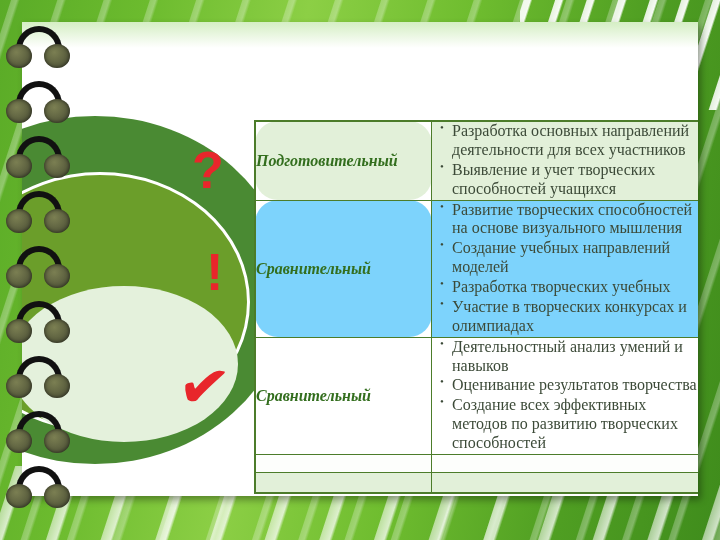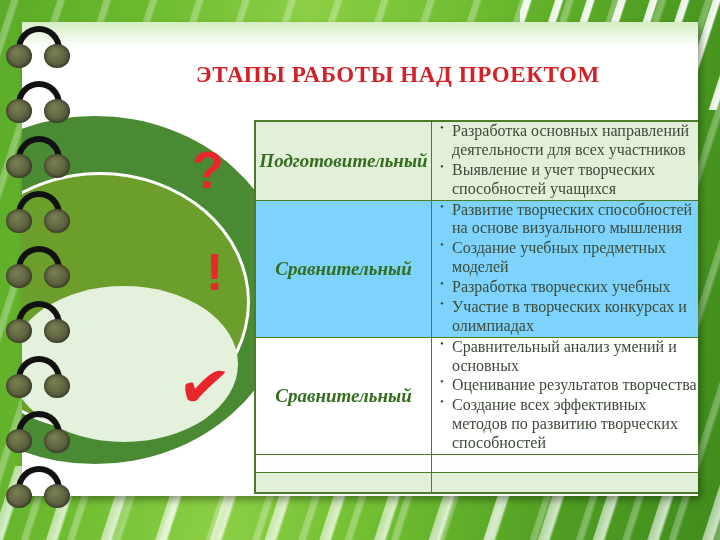--- a/index.html
+++ b/index.html
@@ -192,27 +192,27 @@
     background: #ffffff;
     table-layout: fixed;
   }
   #table td {
     border: 1px solid #4c7c2a;
     vertical-align: middle;
     padding: 0;
   }
   .stage-cell {
     width: 175px;
-    text-align: center;
     color: #336e1e;
     font-family: "Liberation Serif", "DejaVu Serif", serif;
     font-weight: bold;
     font-style: italic;
-    font-size: 19px;
+    font-size: 16px;
     padding: 4px 4px;
+    border-radius: 23px;
   }
   .items-cell {
     padding: 5px 8px 5px 4px;
   }
   .items-cell ul {
     margin: 0;
     padding: 0 0 0 12px;
     list-style: none;
   }
   .items-cell li {
@@ -242,21 +242,20 @@
 <body>
 
 <div id="slide">
 
   <div class="streaks"></div>
   <div class="streaks-tr"></div>
   <div class="streaks-b"></div>
 
   <div id="page">
 
-    <div id="title">ЭТАПЫ РАБОТЫ НАД ПРОЕКТОМ</div>
 
     <div id="arcs">
       <div class="arc arc-outer"></div>
       <div class="arc arc-mid"></div>
       <div class="arc arc-inner"></div>
       <div class="sym sym-q">?</div>
       <div class="sym sym-e">!</div>
       <div class="sym sym-c">✔</div>
     </div>
 
@@ -269,31 +268,31 @@
               <li>Разработка основных направлений деятельности для всех участников</li>
               <li>Выявление и учет творческих способностей учащихся</li>
             </ul>
           </td>
         </tr>
         <tr class="row-b">
           <td class="stage-cell">Сравнительный</td>
           <td class="items-cell">
             <ul>
               <li>Развитие творческих способностей на основе визуального мышления</li>
-              <li>Создание учебных предметных моделей</li>
+              <li>Создание учебных направлений моделей</li>
               <li>Разработка творческих учебных</li>
               <li>Участие в творческих конкурсах и олимпиадах</li>
             </ul>
           </td>
         </tr>
         <tr class="row-c">
           <td class="stage-cell">Сравнительный</td>
           <td class="items-cell">
             <ul>
-              <li>Сравнительный анализ умений и основных</li>
+              <li>Деятельностный анализ умений и навыков</li>
               <li>Оценивание результатов творчества</li>
               <li>Создание всех эффективных методов по развитию творческих способностей</li>
             </ul>
           </td>
         </tr>
         <tr class="row-empty-w">
           <td></td>
           <td></td>
         </tr>
         <tr class="row-empty-g">

